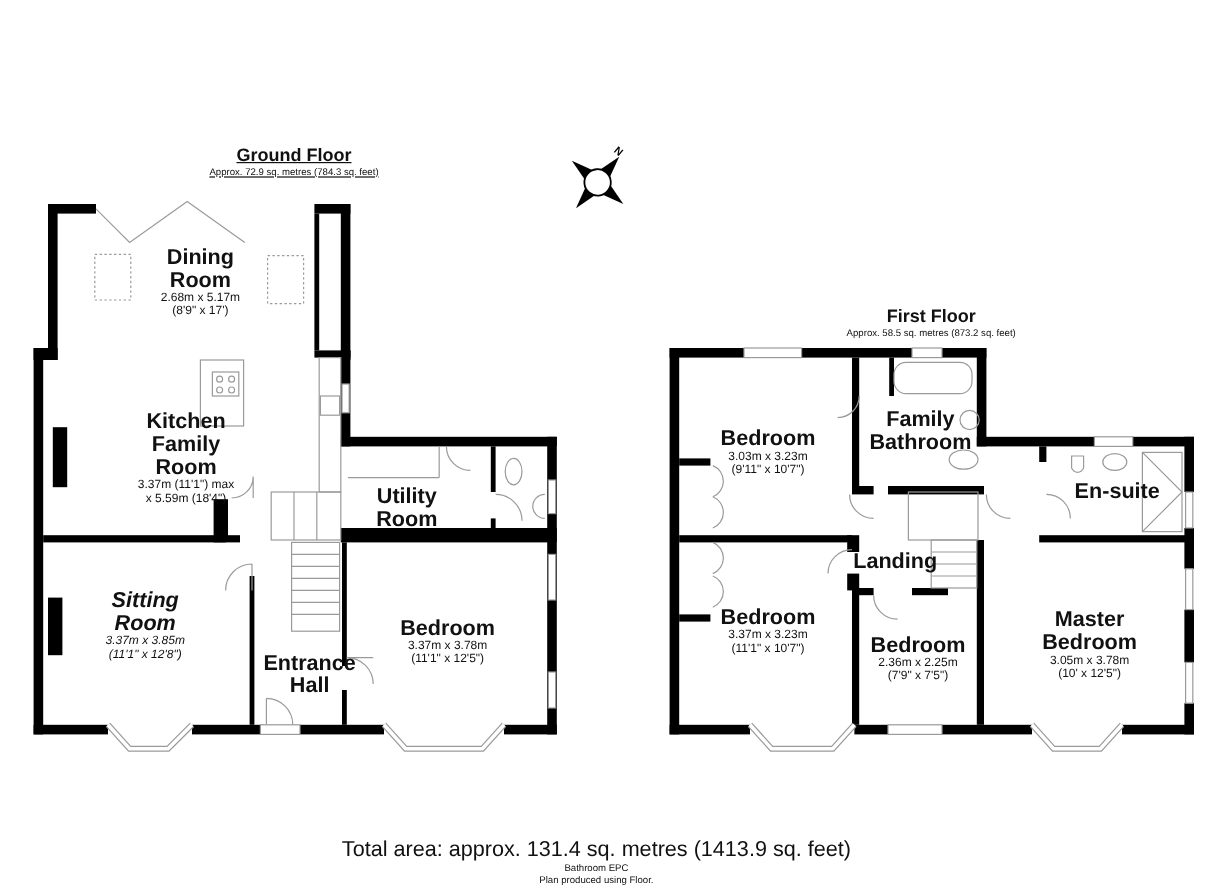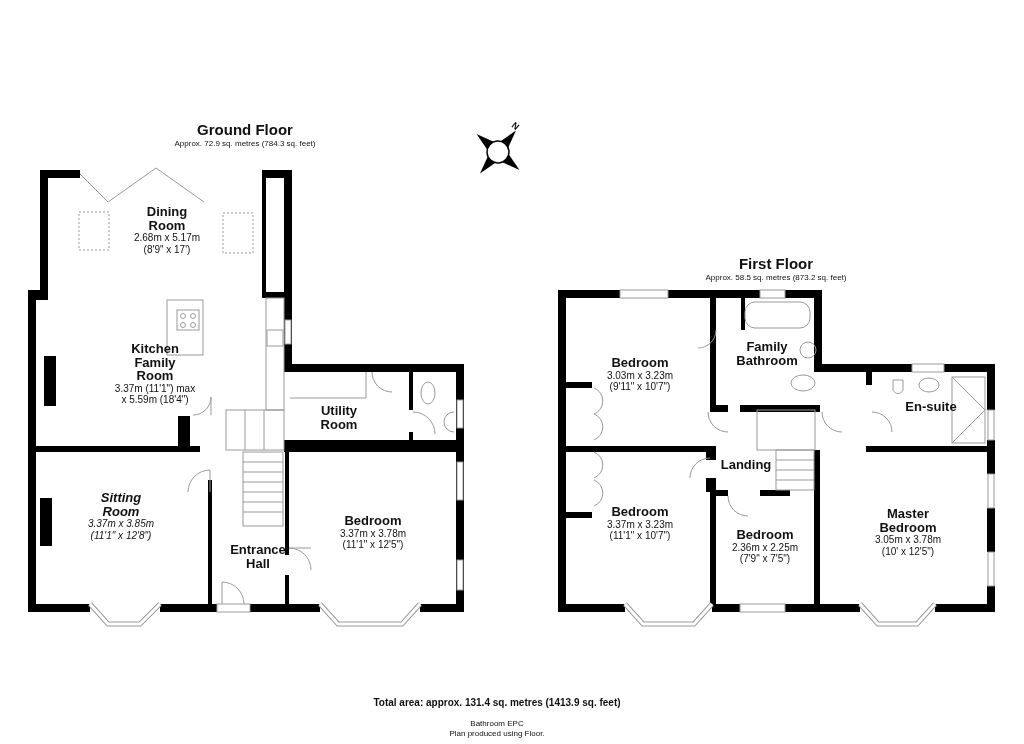--- a/index.html
+++ b/index.html
@@ -2,23 +2,23 @@
 <html><head>
 <meta charset="utf-8">
 <style>
   html, body { margin: 0; padding: 0; background: #ffffff; }
   body { width: 1024px; height: 744px; position: relative; overflow: hidden;
          font-family: "Liberation Sans", sans-serif; color: #111; }
   #plan { position: absolute; left: 0; top: 0; width: 1024px; height: 744px; }
   .lbl { position: absolute; text-align: center; transform: translateX(-50%); line-height: 1.12; white-space: nowrap; }
   .floor-title { font-weight: bold; font-size: 15px; }
   .floor-sub { font-size: 8px; margin-top: 1px; }
-  .room-name { font-weight: bold; font-size: 13px; line-height: 1.05; }
+  .room-name { font-weight: bold; font-size: 18px; line-height: 1.05; }
   .room-dim { font-size: 10px; line-height: 1.15; }
-  .total { font-size: 10px; font-weight: bold; }
+  .total { font-size: 18px; }
   .credit { font-size: 8px; line-height: 1.25; }
 </style>
 </head>
 <body>
 
 <svg id="plan" viewBox="0 0 1024 744" xmlns="http://www.w3.org/2000/svg">
   <g id="walls">
       <rect x="40" y="170" width="40" height="8" fill="#000000"></rect>
       <rect x="40" y="170" width="8" height="130" fill="#000000"></rect>
       <rect x="28" y="290" width="20" height="10" fill="#000000"></rect>
@@ -171,21 +171,21 @@
   <g transform="translate(498,152) rotate(40)">
     <polygon points="0,-28 -5,-10 5,-10" fill="#000"></polygon>
     <polygon points="0,28 -5,10 5,10" fill="#000"></polygon>
     <polygon points="-28,0 -10,-5 -10,5" fill="#000"></polygon>
     <polygon points="28,0 10,-5 10,5" fill="#000"></polygon>
     <circle r="11" fill="#fff" stroke="#000" stroke-width="1.5"></circle>
   </g>
   <text id="compass-n" x="513" y="127" font-size="9" font-family="Liberation Sans, sans-serif" font-weight="bold" transform="rotate(40 513 124)">N</text>
 </svg>
 
-<div class="lbl" style="left:245px; top:122px;">
+<div class="lbl" style="left:245px; top:122px;text-decoration:underline;">
   <div class="floor-title">Ground Floor</div>
   <div class="floor-sub">Approx. 72.9 sq. metres (784.3 sq. feet)</div>
 </div>
 <div class="lbl" style="left:776px; top:256px;">
   <div class="floor-title">First Floor</div>
   <div class="floor-sub">Approx. 58.5 sq. metres (873.2 sq. feet)</div>
 </div>
 
 <div id="room-labels">
     <div class="lbl" style="left: 167px; top: 205px;">

